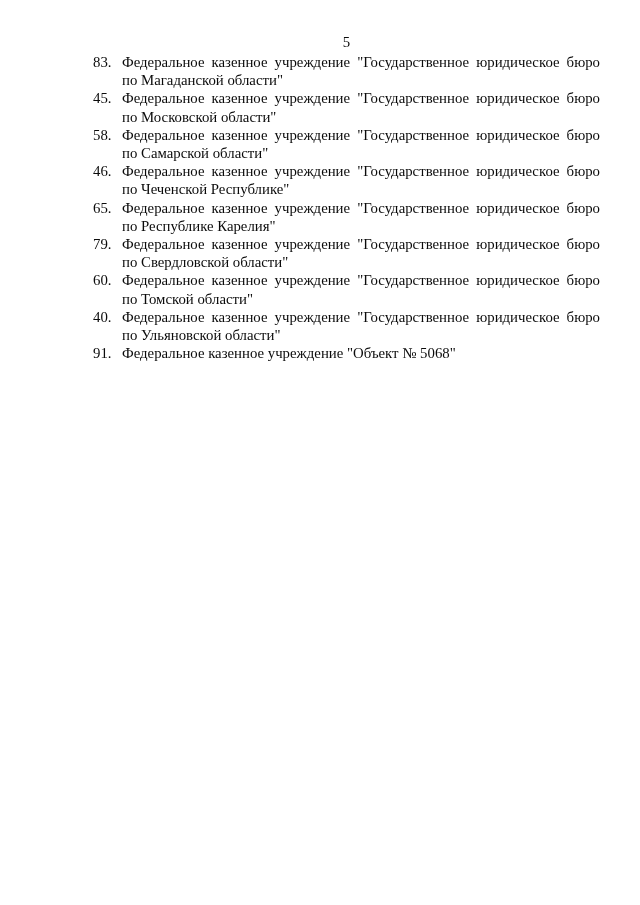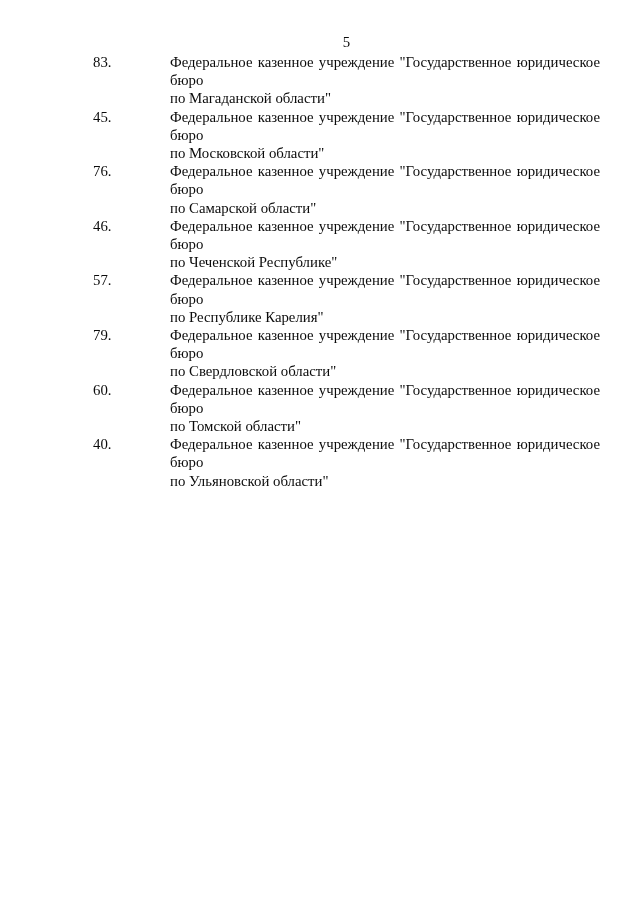--- a/index.html
+++ b/index.html
@@ -42,21 +42,20 @@
   .num {
     flex: 0 0 29px;
     width: 29px;
     font-size: 14.8px;
     line-height: 18.2px;
     text-align: left;
   }
   .body {
     flex: 1 1 auto;
     min-width: 0;
-    margin-left: 48px;
   }
   .line {
     font-size: 14.8px;
     line-height: 18.2px;
     text-align: left;
     white-space: normal;
   }
   .line.justify {
     text-align: justify;
     text-align-last: justify;
@@ -77,35 +76,35 @@
         </div>
   </div>
       <div class="item">
     <span class="num">45.</span>
     <div class="body">
           <div class="line justify">Федеральное казенное учреждение "Государственное юридическое бюро</div>
           <div class="line">по Московской области"</div>
         </div>
   </div>
       <div class="item">
-    <span class="num">76.</span>
+    <span class="num">58.</span>
     <div class="body">
           <div class="line justify">Федеральное казенное учреждение "Государственное юридическое бюро</div>
           <div class="line">по Самарской области"</div>
         </div>
   </div>
       <div class="item">
     <span class="num">46.</span>
     <div class="body">
           <div class="line justify">Федеральное казенное учреждение "Государственное юридическое бюро</div>
           <div class="line">по Чеченской Республике"</div>
         </div>
   </div>
       <div class="item">
-    <span class="num">57.</span>
+    <span class="num">65.</span>
     <div class="body">
           <div class="line justify">Федеральное казенное учреждение "Государственное юридическое бюро</div>
           <div class="line">по Республике Карелия"</div>
         </div>
   </div>
       <div class="item">
     <span class="num">79.</span>
     <div class="body">
           <div class="line justify">Федеральное казенное учреждение "Государственное юридическое бюро</div>
           <div class="line">по Свердловской области"</div>
@@ -118,14 +117,20 @@
           <div class="line">по Томской области"</div>
         </div>
   </div>
       <div class="item">
     <span class="num">40.</span>
     <div class="body">
           <div class="line justify">Федеральное казенное учреждение "Государственное юридическое бюро</div>
           <div class="line">по Ульяновской области"</div>
         </div>
   </div>
+      <div class="item">
+    <span class="num">91.</span>
+    <div class="body">
+          <div class="line">Федеральное казенное учреждение "Объект № 5068"</div>
+        </div>
+  </div>
     </div>
 </div>
 
 </body></html>

